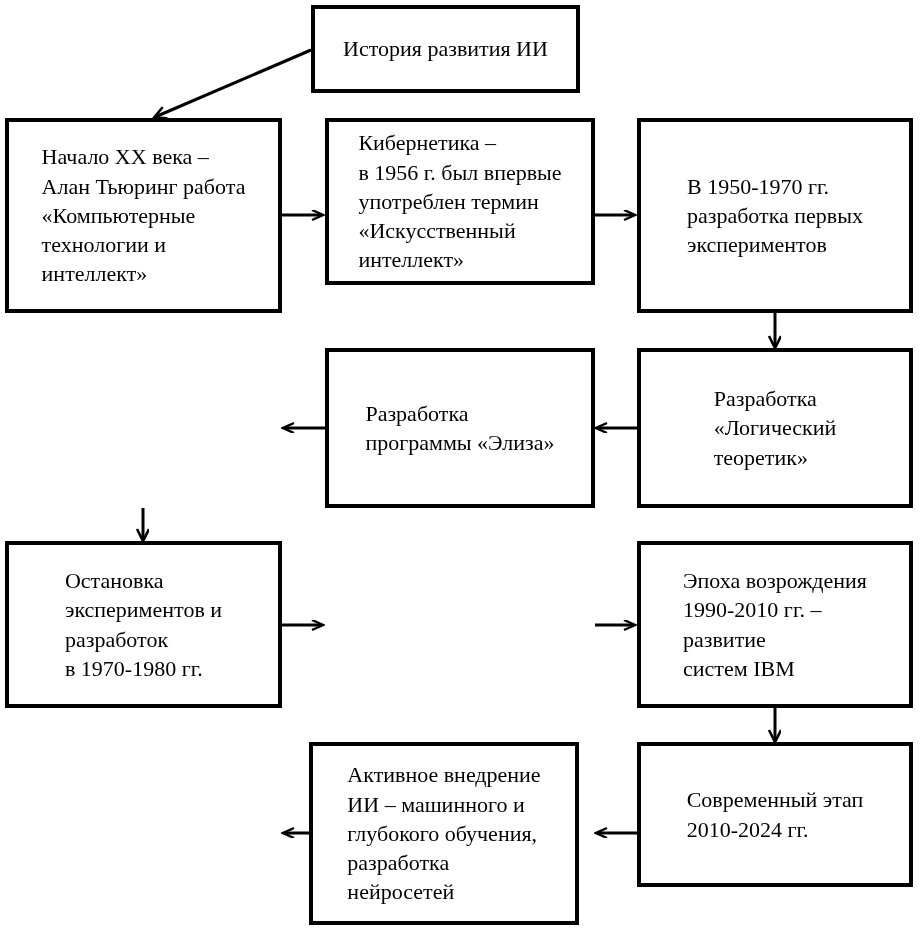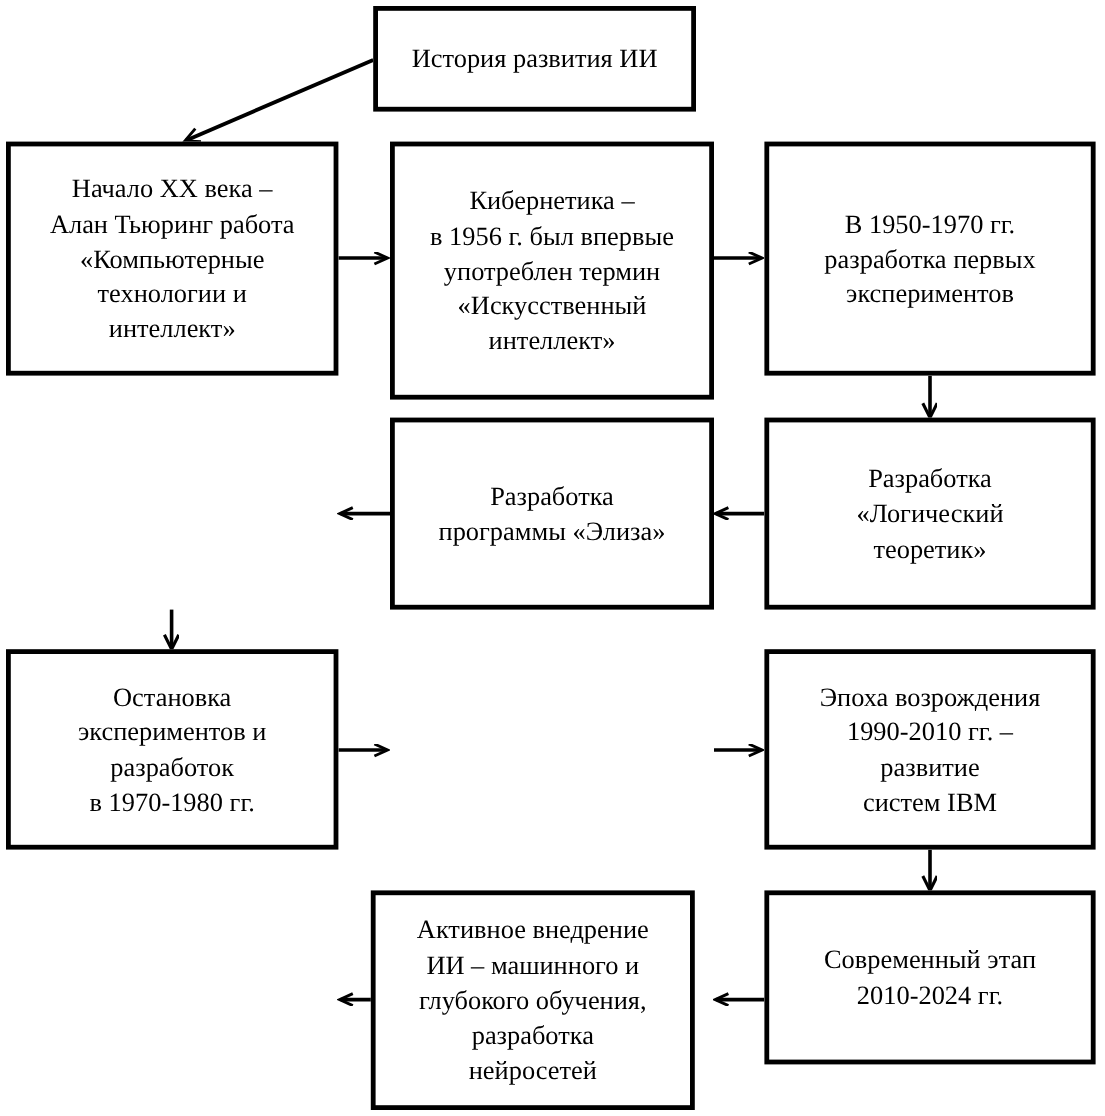--- a/index.html
+++ b/index.html
@@ -20,21 +20,20 @@
     overflow: hidden;
   }
   .node {
     position: absolute;
     box-sizing: border-box;
     border: 4px solid #000000;
     background: #ffffff;
     display: flex;
     align-items: center;
     justify-content: center;
-    text-align: center;
     z-index: 3;
   }
   .node .node-text {
     display: block;
     white-space: pre-line;
     line-height: 1.33;
     font-size: 22px;
     padding: 0 8px;
   }
   .edges {
@@ -94,21 +93,21 @@
   </div>
 
   <div class="node" style="left:5px; top:118px; width:277px; height:195px;">
     <span class="node-text">Начало XX века –
 Алан Тьюринг работа
 «Компьютерные
 технологии и
 интеллект»</span>
   </div>
 
-  <div class="node" style="left:325px; top:118px; width:270px; height:215px;">
+  <div class="node" style="left:325px; top:118px; width:270px; height:167px;">
     <span class="node-text">Кибернетика –
 в 1956 г. был впервые
 употреблен термин
 «Искусственный
 интеллект»</span>
   </div>
 
   <div class="node" style="left:637px; top:118px; width:276px; height:195px;">
     <span class="node-text">В 1950-1970 гг.
 разработка первых

